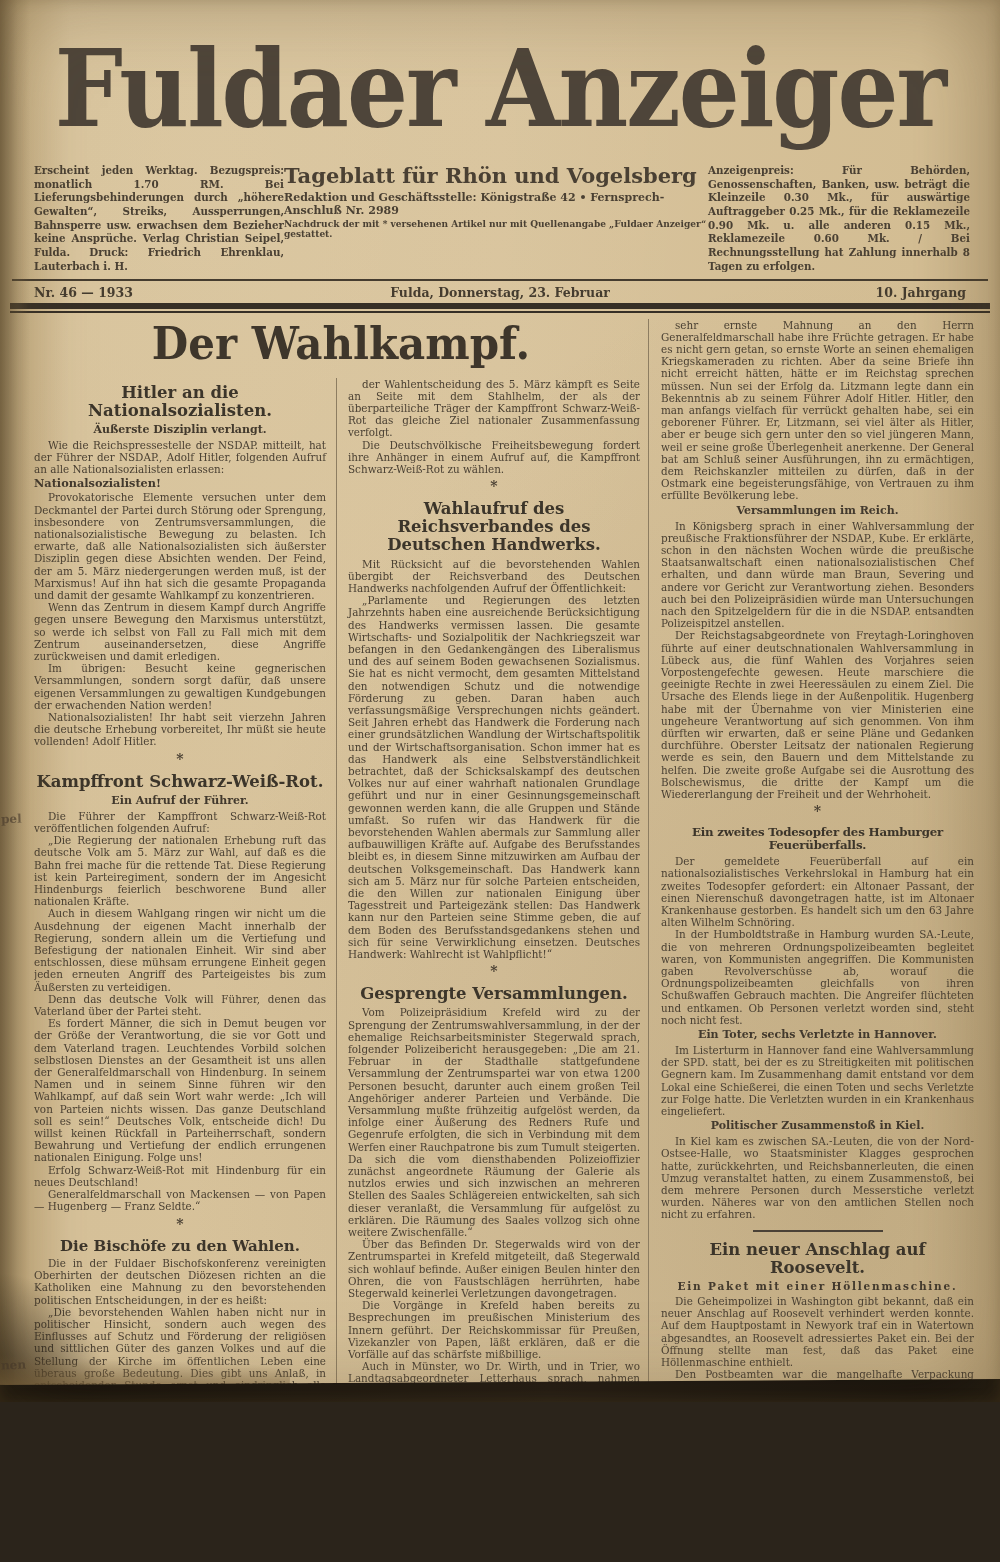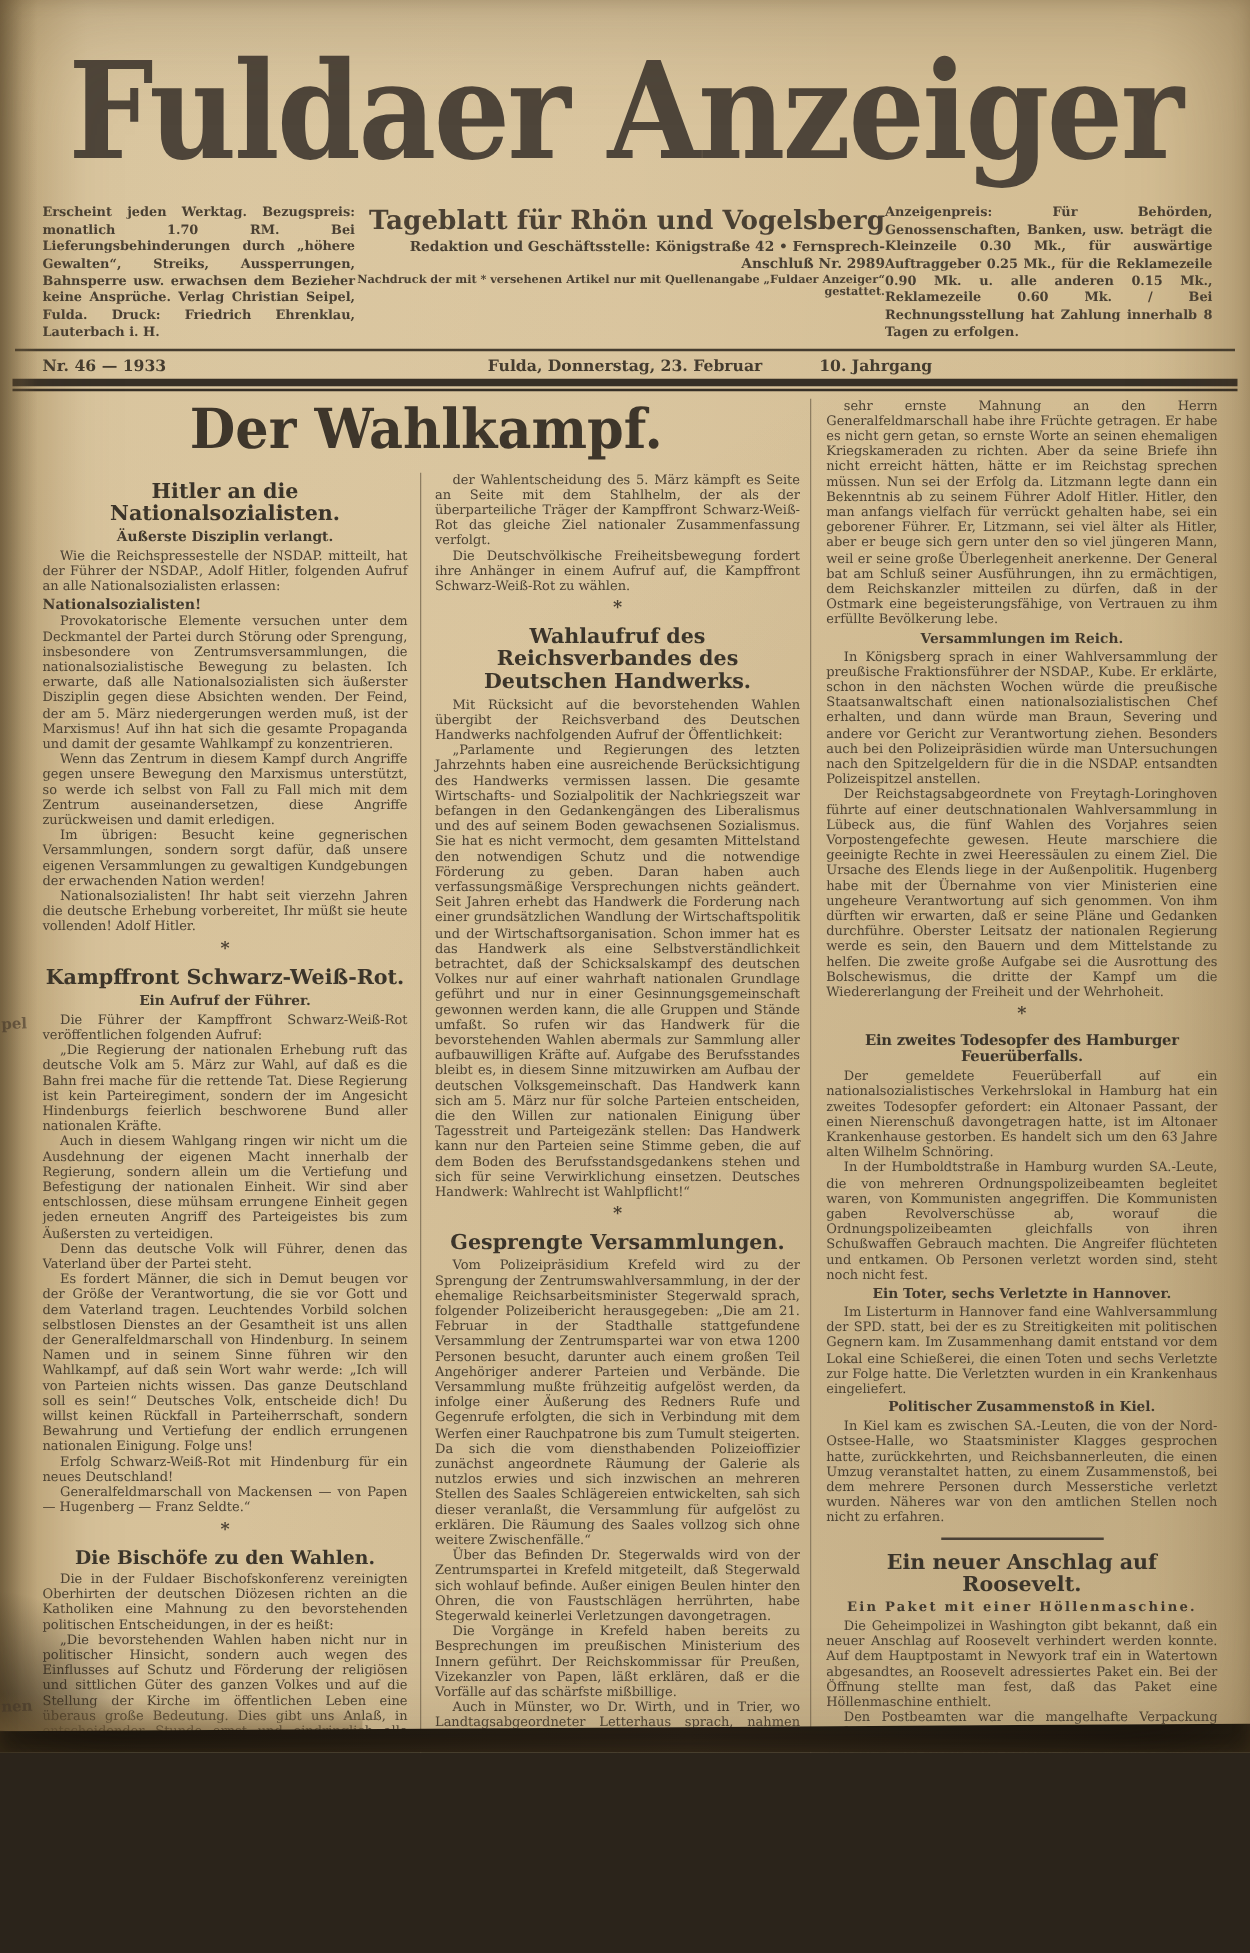--- a/index.html
+++ b/index.html
@@ -27,31 +27,31 @@
     background:linear-gradient(180deg,rgba(0,0,0,0),rgba(120,97,60,.75));transform:rotate(2.2deg);}
   .corner-shadow{position:absolute;bottom:0;left:0;width:110px;height:130px;
     background:radial-gradient(ellipse at 0% 100%, rgba(28,22,14,.85), rgba(0,0,0,0) 70%);}
 
   
   .masthead{height:148px;display:flex;align-items:center;justify-content:center;padding-top:14px;}
   .masthead-title{font-size:96px;font-weight:bold;letter-spacing:-2px;color:#4e453a;
     transform:scaleY(1.12);white-space:nowrap;}
   .header-info{display:flex;padding:2px 30px 0 34px;}
   .hi-left{flex:0 0 250px;font-size:10.3px;font-weight:bold;line-height:1.33;text-align:justify;}
-  .hi-center{flex:1;text-align:right;}
+  .hi-center{flex:1;text-align:left;}
   .hi-sub1{font-size:21px;font-weight:bold;line-height:1.15;}
   .hi-sub2{font-size:21px;font-weight:bold;line-height:1.15;}
   .hi-addr{font-size:11px;font-weight:bold;margin-top:3px;}
   .hi-reprint{font-size:9px;font-weight:bold;margin-top:2px;}
   .hi-right{flex:0 0 262px;font-size:10.3px;font-weight:bold;line-height:1.33;text-align:justify;}
   .header-rule{margin:5px 12px 0;height:2px;background:#46три;background:#453c2f;}
   .dateline{display:flex;padding:4px 34px 2px;font-weight:bold;font-size:12.5px;color:#453c2f;}
   .dateline span{flex:1;}
   .dl-center{text-align:center;}
-  .dl-right{text-align:left;}
+  .dl-right{text-align:right;}
   .thick-wrap{margin:1px 10px 0;}
   .thick-wrap .bar{height:6px;background:#362f26;}
   .thick-wrap .line{height:2px;background:#362f26;margin-top:2px;}
 
   
   .body-area{display:flex;padding:6px 26px 0 34px;height:1245px;overflow:hidden;}
   .left-two{flex:0 0 614px;display:flex;flex-direction:column;min-width:0;}
   .main-headline{text-align:center;font-size:42px;font-weight:bold;margin:0 0 10px;
     color:#3e362b;transform:scaleY(1.05);}
   .cols{display:flex;flex:1;overflow:hidden;min-height:0;}

